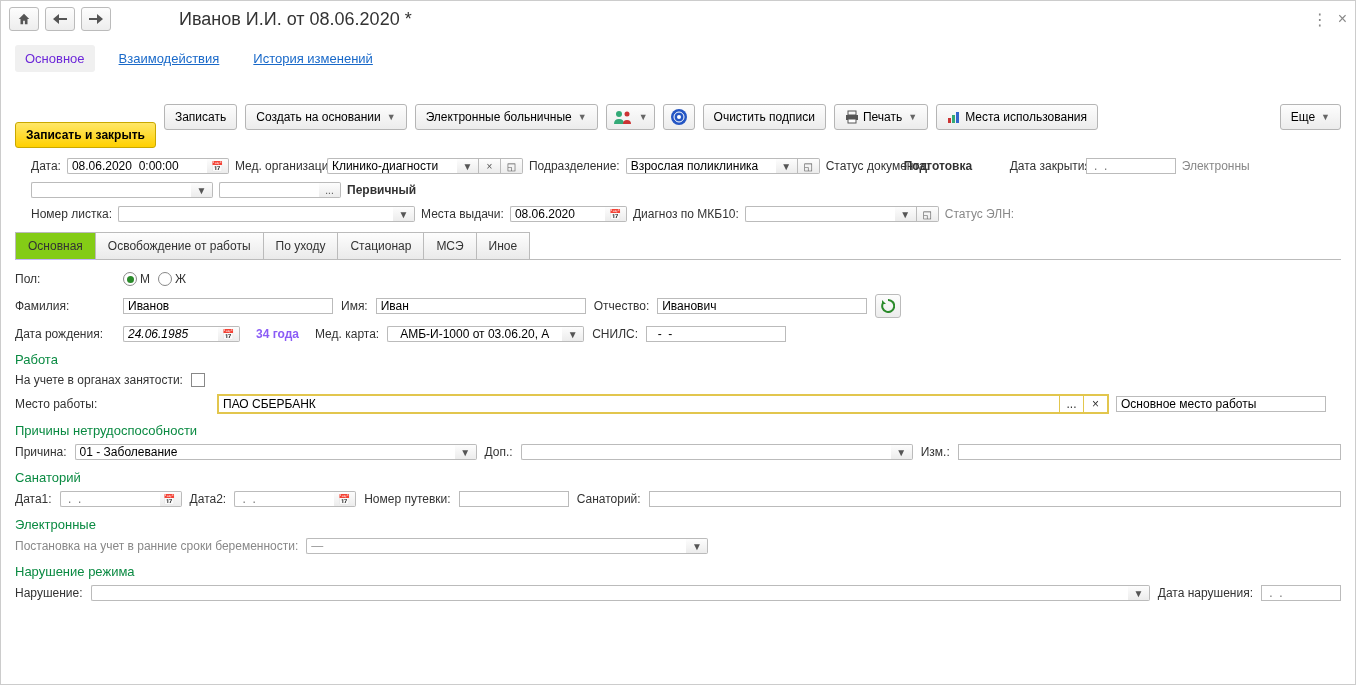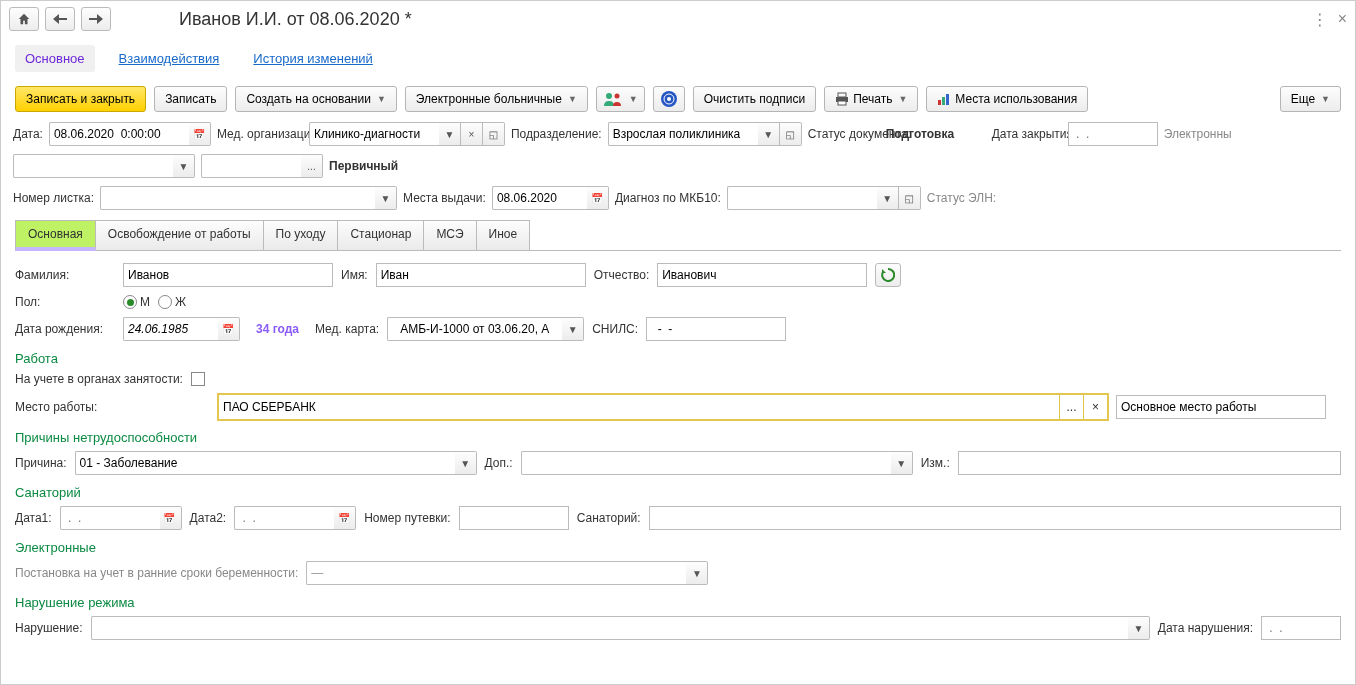--- a/index.html
+++ b/index.html
@@ -9,37 +9,37 @@
 .nav-btn { width: 30px; height: 24px; border: 1px solid #bbb; background: linear-gradient(#fdfdfd,#ededed); border-radius: 3px; display: inline-flex; align-items: center; justify-content: center; cursor: pointer; font-size: 13px; }
 .title-text { font-size: 18px; margin-left: 62px; flex: 1; }
 .title-actions { display: flex; gap: 10px; align-items: center; color: #888; }
 .title-actions span { cursor: pointer; font-size: 16px; }
 .top-tabs { display: flex; gap: 14px; padding: 8px 14px; align-items: center; }
 .top-tab { padding: 6px 10px; border-radius: 3px; cursor: pointer; font-size: 13px; }
 .top-tab.active { background: #f0f0f0; color: #6d28d9; }
 .top-tab.link { color: #1969c9; text-decoration: underline; }
 .toolbar { display: flex; gap: 8px; padding: 6px 14px; align-items: center; flex-wrap: wrap; }
 .btn { height: 26px; padding: 0 10px; border: 1px solid #b5b5b5; background: linear-gradient(#fdfdfd,#ececec); border-radius: 3px; cursor: pointer; display: inline-flex; align-items: center; gap: 4px; font-size: 12px; }
-.btn.primary { background: linear-gradient(#ffe768,#ffd000); border-color: #c9a800; font-weight: normal; }
+.btn.primary { background: linear-gradient(#ffe768,#ffd000); border-color: #c9a800; font-weight: bold; margin-top: 36px; }
 .btn .arrow { font-size: 9px; color: #666; margin-left: 2px; }
 .btn.icon-only { padding: 0 6px; }
 .spacer { flex: 1; }
-.field-row { display: flex; align-items: center; gap: 6px; padding: 4px 12px; flex-wrap: nowrap; }
+.field-row { display: flex; align-items: center; gap: 6px; padding: 4px 30px; flex-wrap: nowrap; }
 .label { white-space: nowrap; color: #333; }
 .label.muted { color: #888; }
-.input { height: 24px; border: 1px solid #bbb; padding: 0 4px; background: #fff; font-size: 12px; }
+.input { height: 16px; border: 1px solid #bbb; padding: 0 4px; background: #fff; font-size: 12px; }
 .input-group { display: inline-flex; align-items: stretch; }
 .input-group .input { border-right: none; border-radius: 2px 0 0 2px; }
 .input-group .addon { width: 22px; border: 1px solid #bbb; border-left: none; background: linear-gradient(#fdfdfd,#ececec); display: inline-flex; align-items: center; justify-content: center; cursor: pointer; font-size: 10px; color: #555; }
 .input-group .addon:last-child { border-radius: 0 2px 2px 0; }
 .bold-blue { color: #8b5cf6; font-weight: bold; }
 .bold-dark { font-weight: bold; }
 .tabs { display: flex; padding: 0 14px; margin-top: 6px; }
 .tab { padding: 6px 12px; border: 1px solid #bbb; background: linear-gradient(#fdfdfd,#eaeaea); cursor: pointer; margin-right: -1px; font-size: 12px; }
-.tab.active { background: #bef264; border-bottom: 4px solid #c4b5fd; position: relative; z-index: 1; }
+.tab.active { background: #84cc16; border-bottom: 1px solid #c4b5fd; position: relative; z-index: 1; }
 .tab-content { border-top: 1px solid #bbb; margin: -1px 14px 0 14px; padding: 8px 0; }
 .form-row { display: flex; align-items: center; gap: 8px; padding: 4px 0; }
 .radio { display: inline-flex; align-items: center; gap: 3px; }
 .radio-dot { width: 14px; height: 14px; border: 1px solid #888; border-radius: 50%; display: inline-flex; align-items: center; justify-content: center; }
 .radio-dot.sel::after { content: ""; width: 7px; height: 7px; background: #2a8a2a; border-radius: 50%; }
 .section-title { color: #0a8a42; font-size: 13px; padding: 6px 0 2px 0; }
 .checkbox { width: 14px; height: 14px; border: 1px solid #888; display: inline-block; background: #fff; }
 .workplace-group { display: flex; align-items: stretch; width: 890px; border: 1px solid #e2c64d; outline: 1px solid #e2c64d; }
 .workplace-group .input { border: none; flex: 1; }
 .workplace-group .addon { border: none; border-left: 1px solid #e2c64d; width: 24px; display: flex; align-items: center; justify-content: center; cursor: pointer; }
@@ -193,47 +193,47 @@
     <div class="tab active">Основная</div>
     <div class="tab">Освобождение от работы</div>
     <div class="tab">По уходу</div>
     <div class="tab">Стационар</div>
     <div class="tab">МСЭ</div>
     <div class="tab">Иное</div>
   </div>
 
   <div class="tab-content">
     <div class="form-row">
+      <span class="label" style="width:100px">Пол:</span>
+      <label class="radio">
+          <span class="radio-dot sel"></span>
+          <span>М</span>
+        </label>
+      <label class="radio">
+          <span class="radio-dot"></span>
+          <span>Ж</span>
+        </label>
+    </div>
+
+    <div class="form-row">
       <span class="label" style="width:100px">Фамилия:</span>
       <input class="input" style="width: 210px;" value="Иванов">
       <span class="label">Имя:</span>
       <input class="input" style="width: 210px;" value="Иван">
       <span class="label">Отчество:</span>
       <input class="input" style="width: 210px;" value="Иванович">
       <div class="refresh-btn">
         <svg width="14" height="14" viewBox="0 0 14 14">
             <path d="M7 1 A6 6 0 1 1 2 4" fill="none" stroke="#2a8a2a" stroke-width="2"></path>
             <path d="M1 1 L1 5 L5 5 Z" fill="#2a8a2a"></path>
           </svg>
       </div>
     </div>
 
     <div class="form-row">
-      <span class="label" style="width:100px">Пол:</span>
-      <label class="radio">
-          <span class="radio-dot sel"></span>
-          <span>М</span>
-        </label>
-      <label class="radio">
-          <span class="radio-dot"></span>
-          <span>Ж</span>
-        </label>
-    </div>
-
-    <div class="form-row">
       <span class="label" style="width:100px">Дата рождения:</span>
       <div class="input-group">
         <input class="input" style="width: 95px; font-style: italic;" value="24.06.1985">
         <span class="addon">📅</span>
       </div>
       <span class="bold-blue" style="margin:0 8px">34 года</span>
       <span class="label">Мед. карта:</span>
       <div class="input-group">
         <input class="input" style="width: 175px; padding-left: 12px;" value="АМБ-И-1000 от 03.06.20, А">
         <span class="addon">▼</span>

